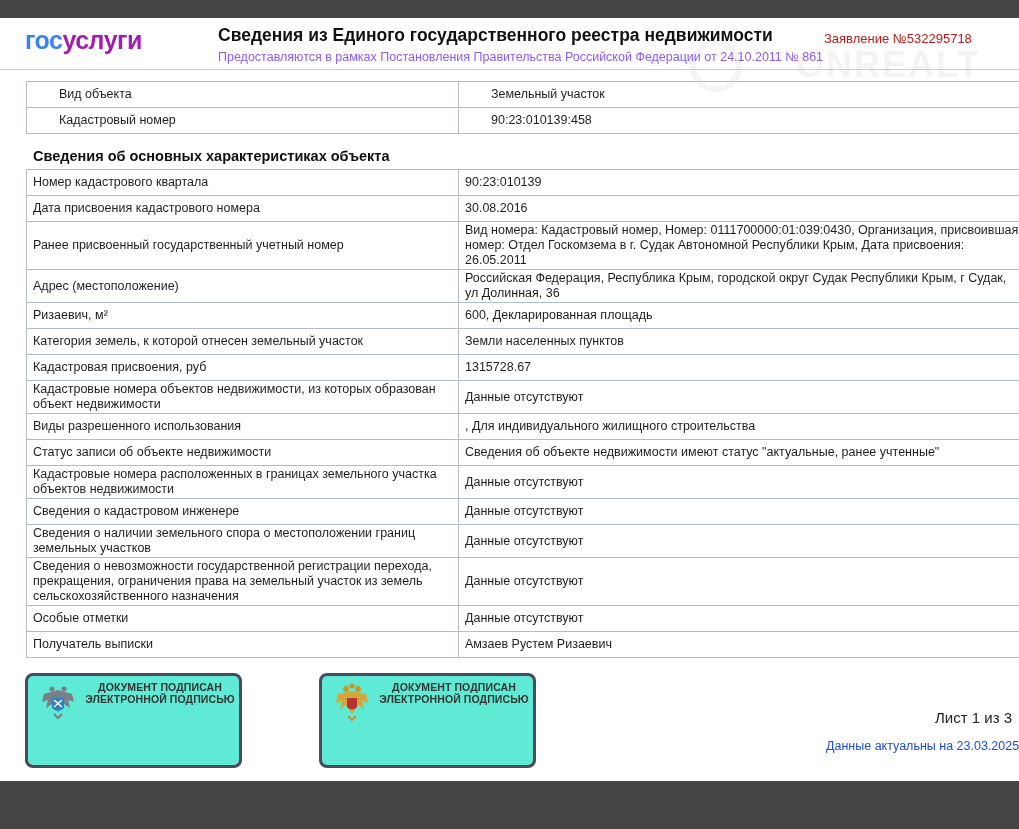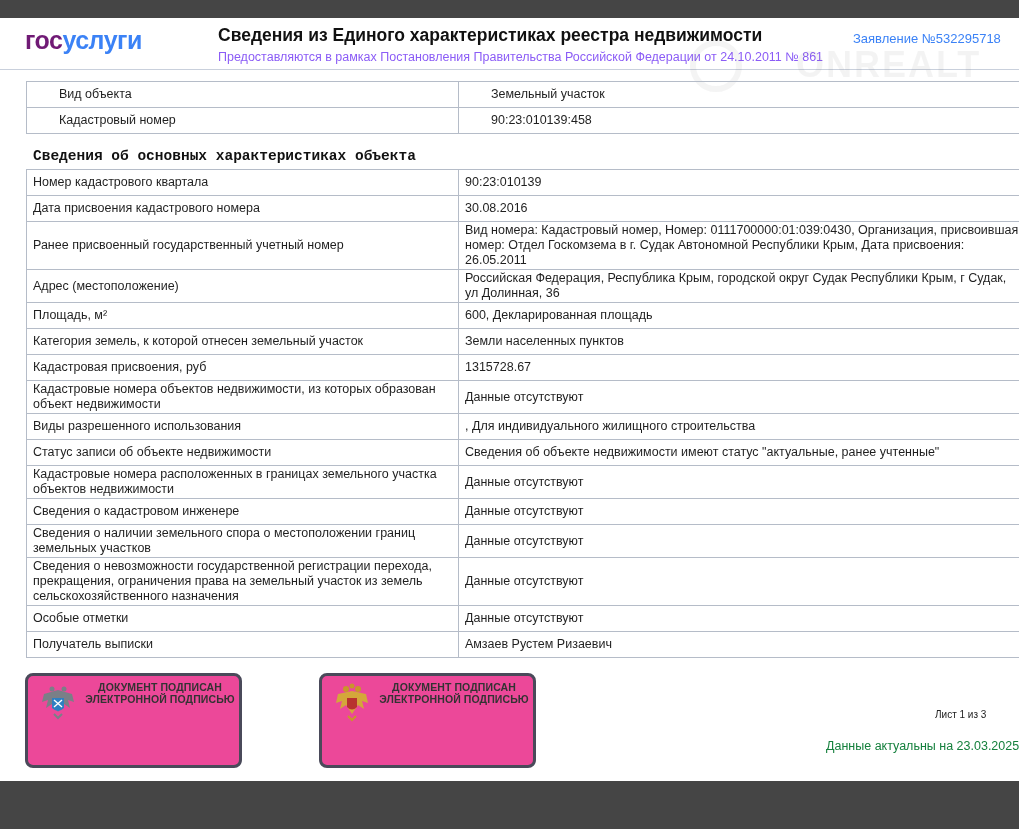--- a/index.html
+++ b/index.html
@@ -6,59 +6,59 @@
   html, body { width: 1019px; height: 829px; overflow: hidden; background: #454545; }
   body { font-family: "Liberation Sans", "DejaVu Sans", sans-serif; color: #222; position: relative; }
 
   .topbar { position: absolute; left: 0; top: 0; width: 1019px; height: 18px; background: #454545; }
   .bottombar { position: absolute; left: 0; top: 781px; width: 1019px; height: 48px; background: #454545; }
 
   .page { position: absolute; left: 0; top: 18px; width: 1019px; height: 763px; background: #fff; overflow: hidden; }
 
   .header { position: absolute; left: 0; top: 0; width: 1019px; height: 52px; border-bottom: 1px solid #c9d0dc; }
   .logo { position: absolute; left: 25px; top: 8px; font-size: 25px; font-weight: bold; letter-spacing: -0.5px; line-height: 28px; }
-  .logo .gos { color: #701a75; }
-  .logo .uslugi { color: #3b82f6; }
+  .logo .gos { color: #3b82f6; }
+  .logo .uslugi { color: #a21caf; }
   .title { position: absolute; left: 218px; top: 7px; font-size: 17.5px; font-weight: bold; color: #111; white-space: nowrap; }
   .subtitle { position: absolute; left: 218px; top: 32px; font-size: 12.5px; color: #8b5cf6; white-space: nowrap; }
-  .statement { position: absolute; left: 853px; top: 13px; font-size: 13px; color: #3b82f6; white-space: nowrap; }
+  .statement { position: absolute; left: 824px; top: 13px; font-size: 13px; color: #b91c1c; white-space: nowrap; }
 
   .watermark { position: absolute; left: 690px; top: 22px; width: 300px; height: 60px; opacity: 0.08; pointer-events: none; }
   .watermark .ring { position: absolute; left: 0; top: 0; width: 52px; height: 52px; border: 6px solid #777; border-radius: 50%; }
   .watermark .wm-text { position: absolute; left: 62px; top: 4px; font-size: 36px; font-weight: bold; color: #777; letter-spacing: 2px; margin-left: 44px; }
 
   table.grid { position: absolute; left: 26px; border-collapse: collapse; width: 1000px; font-size: 12.5px; table-layout: fixed; }
   table.grid td { border: 1.5px solid #b5bcc8; padding: 1px 6px; vertical-align: middle; line-height: 15px; color: #1f1f1f; }
   table.grid td.k { width: 432px; }
   table.grid td.v { width: 568px; }
   #tbl1 { top: 63px; }
   #tbl1 td { height: 26px; padding-left: 32px; }
-  .section-title { position: absolute; left: 33px; top: 130px; font-size: 14.5px; font-weight: bold; color: #111; font-family: Liberation Mono, monospace; }
+  .section-title { position: absolute; left: 33px; top: 130px; font-size: 14.5px; font-weight: bold; color: #111; }
   #tbl2 { top: 151px; }
 
-  .stamp { position: absolute; top: 655px; width: 217px; height: 95px; border: 3.5px solid #4a4a5a; border-radius: 8px; background: #ec4899; }
+  .stamp { position: absolute; top: 655px; width: 217px; height: 95px; border: 3.5px solid #4a4a5a; border-radius: 8px; background: #5eead4; }
   .stamp.s1 { left: 25px; }
   .stamp.s2 { left: 319px; }
   .stamp .emblem { position: absolute; left: 10px; top: 6px; width: 40px; height: 40px; }
   .stamp .head { position: absolute; left: 52px; top: 5px; width: 160px; text-align: center; font-size: 10.5px; line-height: 12px; color: #333; font-weight: bold; letter-spacing: 0.1px; }
   .stamp .info { position: absolute; left: 8px; top: 47px; font-size: 7.2px; line-height: 10px; color: #333; white-space: nowrap; }
 
-  .sheet { position: absolute; left: 935px; top: 691px; font-size: 10px; color: #222; }
-  .actual { position: absolute; left: 826px; top: 721px; font-size: 12.5px; color: #15803d; white-space: nowrap; }
+  .sheet { position: absolute; left: 935px; top: 691px; font-size: 15px; color: #222; }
+  .actual { position: absolute; left: 826px; top: 721px; font-size: 12.5px; color: #1d4ed8; white-space: nowrap; }
 </style>
 </head>
 <body>
 
 <div class="topbar"></div>
 
 <div class="page">
 
   <div class="header">
     <div class="logo"><span class="gos">гос</span><span class="uslugi">услуги</span></div>
-    <div class="title">Сведения из Единого характеристиках реестра недвижимости</div>
+    <div class="title">Сведения из Единого государственного реестра недвижимости</div>
     <div class="subtitle">Предоставляются в рамках Постановления Правительства Российской Федерации от 24.10.2011 № 861</div>
     <div class="statement">Заявление №532295718</div>
   </div>
 
   <div class="watermark">
     <div class="ring"></div>
     <div class="wm-text">ONREALT</div>
   </div>
 
   <table class="grid" id="tbl1">
@@ -88,21 +88,21 @@
         </tr>
         <tr style="height: 42px;">
           <td class="k">Ранее присвоенный государственный учетный номер</td>
           <td class="v">Вид номера: Кадастровый номер, Номер: 0111700000:01:039:0430, Организация, присвоившая номер: Отдел Госкомзема в г. Судак Автономной Республики Крым, Дата присвоения: 26.05.2011</td>
         </tr>
         <tr style="height: 32px;">
           <td class="k">Адрес (местоположение)</td>
           <td class="v">Российская Федерация, Республика Крым, городской округ Судак Республики Крым, г Судак, ул Долинная, 36</td>
         </tr>
         <tr style="height: 26px;">
-          <td class="k">Площадь, м²</td>
+          <td class="k">Ризаевич, м²</td>
           <td class="v">600, Декларированная площадь</td>
         </tr>
         <tr style="height: 26px;">
           <td class="k">Категория земель, к которой отнесен земельный участок</td>
           <td class="v">Земли населенных пунктов</td>
         </tr>
         <tr style="height: 26px;">
           <td class="k">Кадастровая присвоения, руб</td>
           <td class="v">1315728.67</td>
         </tr>

